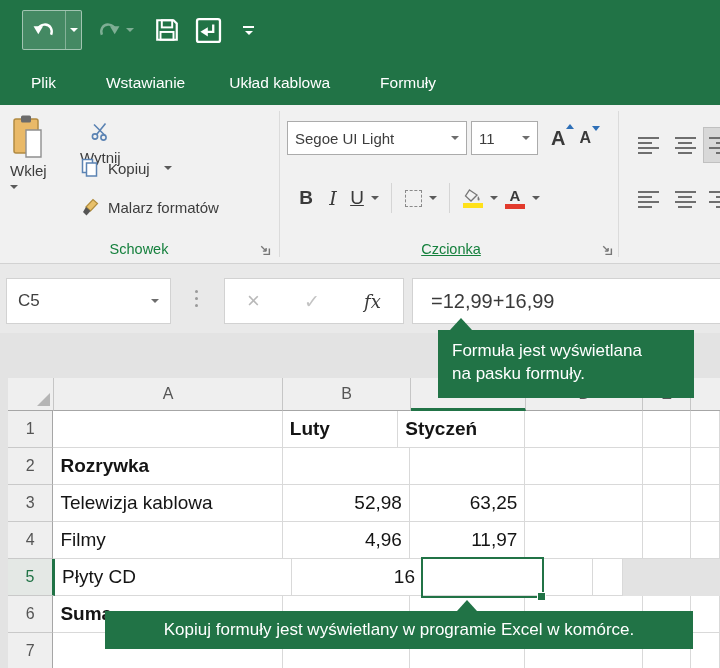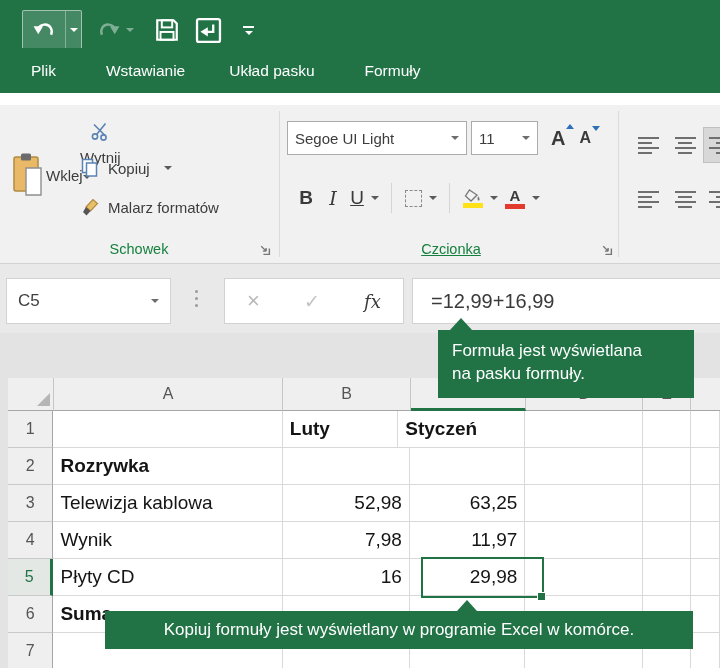--- a/index.html
+++ b/index.html
@@ -17,38 +17,38 @@
              border-left:1px solid rgba(255,255,255,.35);}
   .wcaret{width:0;height:0;border-left:4px solid transparent;border-right:4px solid transparent;
           border-top:4px solid #fff;}
   .redo-box{margin-left:9px;width:48px;height:38px;opacity:.42;display:flex;align-items:center;
             justify-content:center;gap:5px;}
   .qicon{margin-left:15px;display:flex;align-items:center;justify-content:center;}
   .more-btn{margin-left:21px;display:flex;flex-direction:column;align-items:center;}
   .more-btn .bar{width:11px;height:2px;background:#fff;margin-bottom:3px;}
 
   
-  .tabrow{position:absolute;top:48px;left:0;right:0;height:45px;background:#217346;
+  .tabrow{position:absolute;top:60px;left:0;right:0;height:45px;background:#217346;
           display:flex;align-items:stretch;padding-left:8px;}
   .tab{display:flex;align-items:center;padding:0 21px;color:#fff;font-size:15.5px;white-space:nowrap;}
   .tab-file{padding:0 23px;}
   .tab-sel{background:#f1f1f1;color:#217346;margin-left:20px;padding:0 18px;}
   .tab-w{margin-left:10px;padding:0 17px;}
   .tab-u{margin-left:10px;padding:0 17px;}
   .tab-f{margin-left:16px;padding:0 17px;}
 
   
   .ribbon{position:absolute;top:105px;left:0;right:0;height:158px;background:#f1f1f1;
           border-bottom:1px solid #d2d2d2;box-sizing:content-box;}
   .vsep{position:absolute;top:6px;height:146px;width:1px;background:#dbdbdb;}
   .glabel{position:absolute;bottom:6px;font-size:14.5px;color:#15803d;text-align:center;}
   .launcher{position:absolute;bottom:7px;width:13px;height:13px;display:flex;}
 
   .paste{position:absolute;left:10px;top:8px;width:58px;height:122px;display:flex;
-         flex-direction:row;align-items:center;}
+         flex-direction:column;}
   .paste-label{font-size:15px;color:#3d3d3d;margin-top:2px;}
   .caret{width:0;height:0;border-left:4px solid transparent;border-right:4px solid transparent;
          border-top:4px solid #5a5a5a;}
   .paste .caret{margin-top:6px;}
   .clipitem{position:absolute;left:80px;height:28px;display:flex;align-items:center;gap:8px;
             font-size:15px;color:#3d3d3d;white-space:nowrap;}
   .ci1{top:16px;flex-direction:column;}.ci2{top:49px;}.ci3{top:88px;}
   .clipitem .caret{margin-left:6px;}
 
   .combo{position:absolute;background:#fff;border:1px solid #ababab;box-sizing:border-box;
@@ -197,21 +197,21 @@
       <div class="more-btn">
         <span class="bar"></span>
         <span class="wcaret"></span>
       </div>
     </div>
   </div>
 
   <div class="tabrow">
     <div class="tab tab-file">Plik</div>
     <div class="tab tab-w">Wstawianie</div>
-    <div class="tab tab-u">Układ pasku</div>
+    <div class="tab tab-u">Układ kablowa</div>
     <div class="tab tab-f">Formuły</div>
   </div>
 
   <div class="ribbon">
 
     <div class="paste">
       <span style="display:flex;">
         <svg width="36" height="47" viewBox="0 0 36 47">
           <rect x="4" y="6" width="24" height="34" rx="2" fill="#e9b968" stroke="#b18a42" stroke-width="1.5"></rect>
           <rect x="11" y="2.5" width="10" height="7" rx="1.5" fill="#6b6b6b"></rect>
@@ -418,32 +418,31 @@
       <div class="rh">3</div>
       <div class="cell wA">Telewizja kablowa</div>
       <div class="cell wB num">52,98</div>
       <div class="cell wC num">63,25</div>
       <div class="cell wD"></div>
       <div class="cell wE"></div>
       <div class="cell wF"></div>
     </div>
     <div class="srow">
       <div class="rh">4</div>
-      <div class="cell wA">Wynik</div>
-      <div class="cell wB num">7,98</div>
+      <div class="cell wA">Filmy</div>
+      <div class="cell wB num">4,96</div>
       <div class="cell wC num">11,97</div>
       <div class="cell wD"></div>
       <div class="cell wE"></div>
       <div class="cell wF"></div>
     </div>
     <div class="srow">
       <div class="rh active">5</div>
       <div class="cell wA">Płyty CD</div>
       <div class="cell wB num">16</div>
-      <div class="cell wC num">29,98</div>
       <div class="cell wD"></div>
       <div class="cell wE"></div>
       <div class="cell wF"></div>
     </div>
     <div class="srow">
       <div class="rh">6</div>
       <div class="cell wA b">Suma</div>
       <div class="cell wB"></div>
       <div class="cell wC"></div>
       <div class="cell wD"></div>

